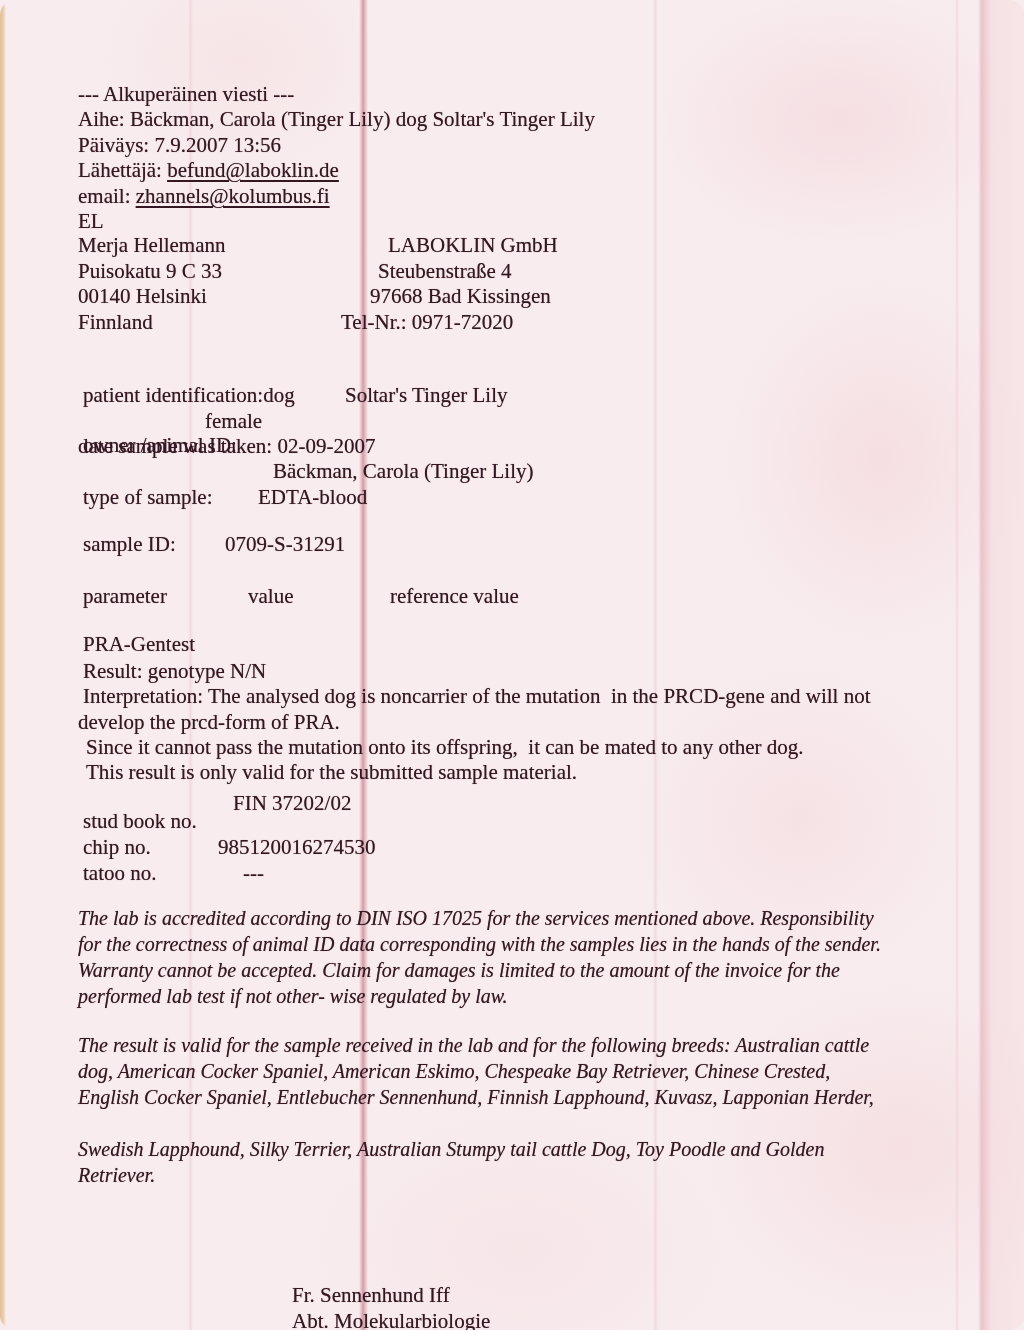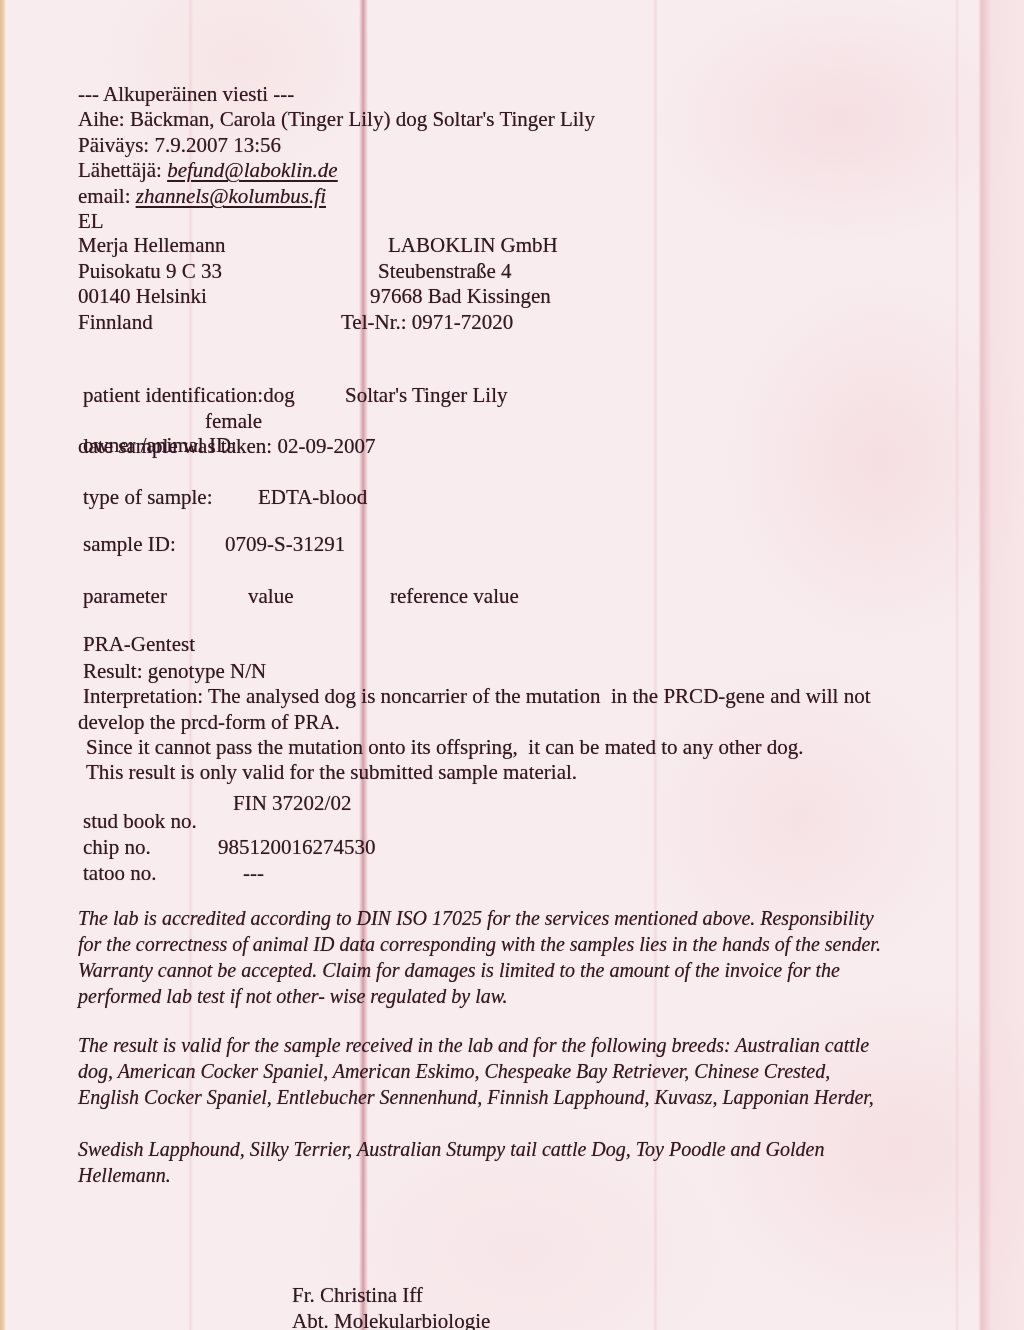--- a/index.html
+++ b/index.html
@@ -24,28 +24,29 @@
       radial-gradient(ellipse 260px 180px at 840px 120px,rgba(243,211,217,.55),rgba(243,211,217,0) 70%),
       radial-gradient(ellipse 220px 260px at 880px 460px,rgba(243,209,215,.5),rgba(243,209,215,0) 70%),
       radial-gradient(ellipse 240px 220px at 800px 820px,rgba(244,214,219,.45),rgba(244,214,219,0) 70%),
       radial-gradient(ellipse 280px 240px at 900px 1150px,rgba(243,211,216,.5),rgba(243,211,216,0) 70%),
       radial-gradient(ellipse 200px 160px at 240px 60px,rgba(245,221,224,.5),rgba(245,221,224,0) 70%),
       radial-gradient(ellipse 300px 200px at 520px 1250px,rgba(245,219,223,.4),rgba(245,219,223,0) 70%);
     background-repeat:no-repeat;
     background-size:6px 100%,9px 100%,5px 100%,5px 100%,4px 100%,46px 100%,100% 100%,100% 100%,100% 100%,100% 100%,100% 100%,100% 100%;
     background-position:0 0,359px 0,188px 0,653px 0,955px 0,978px 0,0 0,0 0,0 0,0 0,0 0,0 0;
     font-family:"Liberation Serif","DejaVu Serif",serif;
+    border-radius:15px;
   }
   .t{
     position:absolute;white-space:pre;
     font-size:21px;line-height:25px;color:#331722;
     text-shadow:0 0 .7px rgba(51,23,34,.6);
   }
   .para{font-size:20px;font-style:italic;}
-  .u{text-decoration:underline;text-underline-offset:3px;font-style:italic;}
+  .u{text-decoration:underline;text-underline-offset:3px;}
 </style>
 </head>
 <body>
 
 <div class="page">
 
   <div class="t" style="left:78px;top:82px">--- Alkuperäinen viesti ---</div>
   <div class="t" style="left:78px;top:107px">Aihe: Bäckman, Carola (Tinger Lily) dog Soltar's Tinger Lily</div>
   <div class="t" style="left:78px;top:133px">Päiväys: 7.9.2007 13:56</div>
   <div class="t" style="left:78px;top:158px"><span>Lähettäjä: </span><span class="u">befund@laboklin.de</span></div>
@@ -60,20 +61,21 @@
   <div class="t" style="left:388px;top:233px">LABOKLIN GmbH</div>
   <div class="t" style="left:378px;top:259px">Steubenstraße 4</div>
   <div class="t" style="left:370px;top:284px">97668 Bad Kissingen</div>
   <div class="t" style="left:341px;top:310px">Tel-Nr.: 0971-72020</div>
 
   <div class="t" style="left:83px;top:383px">patient identification:dog</div>
   <div class="t" style="left:345px;top:383px">Soltar's Tinger Lily</div>
   <div class="t" style="left:205px;top:409px">female</div>
   <div class="t" style="left:78px;top:434px">date sample was taken: 02-09-2007</div>
   <div class="t" style="left:83px;top:433px">owner /animal ID:</div>
+  <div class="t" style="left:273px;top:459px">Bäckman, Carola (Tinger Lily)</div>
   <div class="t" style="left:83px;top:485px">type of sample:</div>
   <div class="t" style="left:258px;top:485px">EDTA-blood</div>
 
   <div class="t" style="left:83px;top:532px">sample ID:</div>
   <div class="t" style="left:225px;top:532px">0709-S-31291</div>
 
   <div class="t" style="left:83px;top:584px">parameter</div>
   <div class="t" style="left:248px;top:584px">value</div>
   <div class="t" style="left:390px;top:584px">reference value</div>
 
@@ -93,18 +95,18 @@
 
   <div class="t para" style="left:78px;top:906px">The lab is accredited according to DIN ISO 17025 for the services mentioned above. Responsibility</div>
   <div class="t para" style="left:78px;top:932px">for the correctness of animal ID data corresponding with the samples lies in the hands of the sender.</div>
   <div class="t para" style="left:78px;top:958px">Warranty cannot be accepted. Claim for damages is limited to the amount of the invoice for the</div>
   <div class="t para" style="left:78px;top:984px">performed lab test if not other- wise regulated by law.</div>
 
   <div class="t para" style="left:78px;top:1033px">The result is valid for the sample received in the lab and for the following breeds: Australian cattle</div>
   <div class="t para" style="left:78px;top:1059px">dog, American Cocker Spaniel, American Eskimo, Chespeake Bay Retriever, Chinese Crested,</div>
   <div class="t para" style="left:78px;top:1085px">English Cocker Spaniel, Entlebucher Sennenhund, Finnish Lapphound, Kuvasz, Lapponian Herder,</div>
   <div class="t para" style="left:78px;top:1137px">Swedish Lapphound, Silky Terrier, Australian Stumpy tail cattle Dog, Toy Poodle and Golden</div>
-  <div class="t para" style="left:78px;top:1163px">Hellemann.</div>
+  <div class="t para" style="left:78px;top:1163px">Retriever.</div>
 
-  <div class="t" style="left:292px;top:1283px">Fr. Christina Iff</div>
+  <div class="t" style="left:292px;top:1283px">Fr. Sennenhund Iff</div>
   <div class="t" style="left:292px;top:1309px">Abt. Molekularbiologie</div>
 
 </div>
 
 </body></html>

